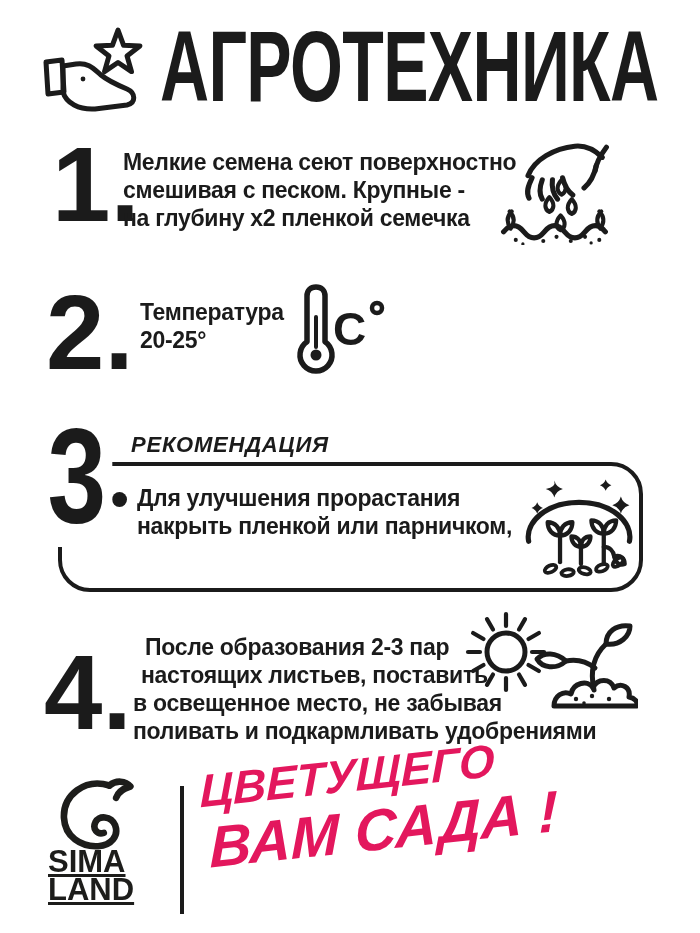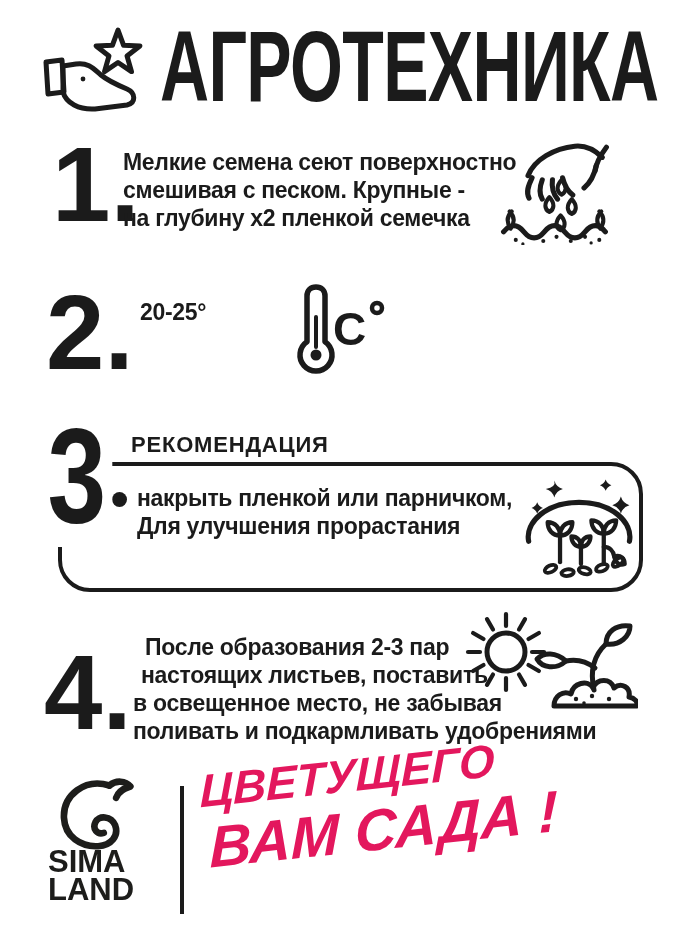--- a/index.html
+++ b/index.html
@@ -36,33 +36,33 @@
 
   
   .step-text {
     font-size:23px; font-weight:700; line-height:28px;
     letter-spacing:-0.3px; white-space:nowrap;
   }
   .step-text span { display:block; }
 
   .reco-label {
     left:131px; top:432px;
-    font-size:22px; font-weight:700; letter-spacing:0.8px; white-space:nowrap;
+    font-size:22px; font-weight:700; letter-spacing:0.8px; white-space:nowrap;font-style:italic;
   }
   .reco-box {
     left:58px; top:462px; width:585px; height:130px;
     border:4.5px solid #1b1b1b; border-radius:32px; z-index:1;
   }
   .bullet-dot { width:15px; height:15px; border-radius:50%; background:#1b1b1b; }
 
   
   .brand-text {
     left:48px; top:848px;
     font-size:31px; font-weight:700; line-height:28px;
-    letter-spacing:0; color:#1d1d1b; white-space:nowrap;
+    letter-spacing:0; color:#1d1d1b; white-space:nowrap;text-decoration:underline;
   }
   .divider { left:180px; top:786px; width:4px; height:128px; background:#1b1b1b; }
   .slogan {
     left:202px; top:766px;
     transform:rotate(-6deg); transform-origin:0 40%;
     color:#e3175d; font-style:italic; font-weight:700; white-space:nowrap;
   }
   .slogan-line1 { font-size:46px; line-height:50px; transform:skewX(-6deg); }
   .slogan-line2 { font-size:58px; line-height:60px; margin-top:2px; margin-left:4px; transform:skewX(-6deg); }
 </style>
@@ -108,39 +108,40 @@
     <circle class="ink-fill" cx="72" cy="104" r="2"></circle>
       <circle class="ink-fill" cx="86" cy="100" r="2"></circle>
     <circle class="ink-fill" cx="100" cy="103" r="2"></circle>
       <circle class="ink-fill" cx="25" cy="107" r="1.6"></circle>
     <circle class="ink-fill" cx="92" cy="106" r="1.6"></circle>
   </svg>
 </div>
 
 <div class="abs step-num" style="left:46px; top:280px;">2.</div>
 <div class="abs step-text" style="left:140px; top:298px;">
+  <span>Температура</span>
   <span>20-25°</span>
 </div>
 <div class="abs" style="left:283px; top:283px;">
   <svg width="104" height="94" viewBox="0 0 104 94">
     <path class="ink" style="stroke-width:5.5" d="M24,58.8 L24,13 C24,7.5 27.5,4 33,4 C38.5,4 42,7.5 42,13 L42,58.8 A16,16 0 1 1 24,58.8 Z"></path>
     <path class="ink" style="stroke-width:4" d="M33,34 L33,64"></path>
     <circle class="ink-fill" cx="33" cy="72" r="5.5"></circle>
     <text x="50" y="62" font-family="Liberation Sans, sans-serif" font-size="46" font-weight="700" fill="#1b1b1b">C</text>
     <circle class="ink" style="stroke-width:4.5" cx="94" cy="25" r="5"></circle>
   </svg>
 </div>
 
 <div class="abs num3" style="left:46px; top:408px;">3</div>
 <div class="abs reco-label">РЕКОМЕНДАЦИЯ</div>
 <div class="abs reco-box"></div>
 <div class="abs bullet-dot" style="left:112px; top:492px; z-index:2;"></div>
 <div class="abs step-text" style="left:137px; top:484px; z-index:2;">
+  <span>Для улучшения прорастания</span>
   <span>накрыть пленкой или парничком,</span>
-  <span>Для улучшения прорастания</span>
 </div>
 <div class="abs" style="left:522px; top:474px; z-index:2;">
   <svg width="116" height="106" viewBox="0 0 122 106">
     <path class="ink" style="stroke-width:5.5" d="M7,68 C3,48 26,27 60,27 C94,27 117,48 113,68"></path>
     <path class="ink-fill" d="M34,4 Q36,11 43,13 Q36,15 34,22 Q32,15 25,13 Q36,11 34,4 Z"></path>
     <path class="ink-fill" d="M16,27 Q17.5,31.5 22,33 Q17.5,34.5 16,39 Q14.5,34.5 10,33 Q14.5,31.5 16,27 Z"></path>
     <path class="ink-fill" d="M88,3 Q89.5,7.5 94,9 Q89.5,10.5 88,15 Q86.5,10.5 82,9 Q86.5,7.5 88,3 Z"></path>
     <path class="ink-fill" d="M104,21 Q106,28 113,30 Q106,32 104,39 Q102,32 95,30 Q102,28 104,21 Z"></path>
     <path class="ink" style="stroke-width:4.5" d="M40,90 L40,60"></path>
     <path class="ink" style="stroke-width:4.5" d="M40,62 C32,62 27,56 27,48 C35,48 40,54 40,62 Z"></path>

